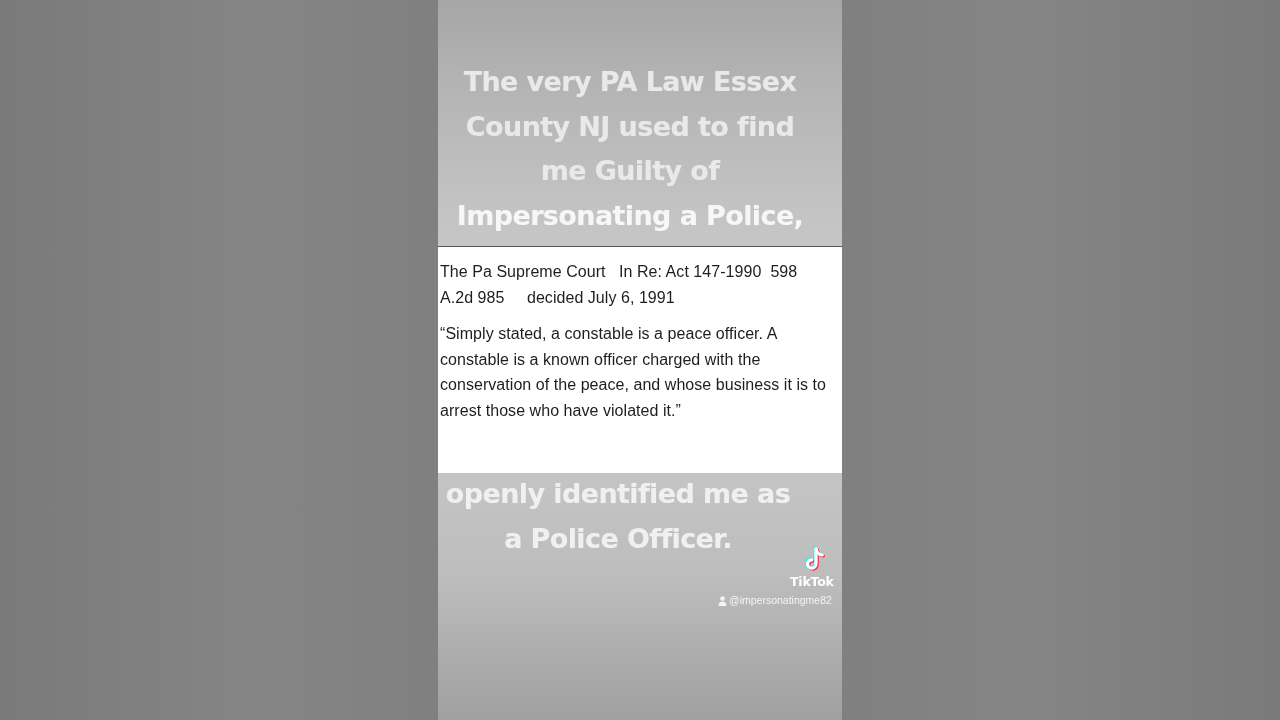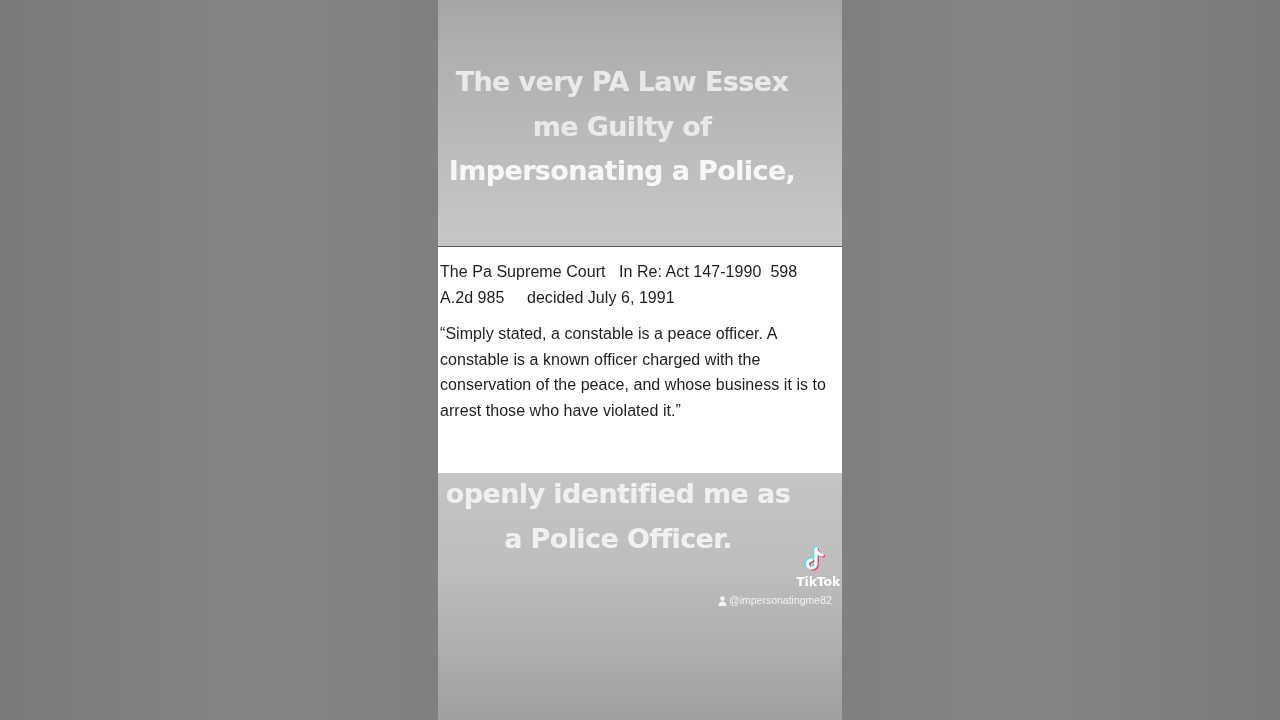--- a/index.html
+++ b/index.html
@@ -34,21 +34,21 @@
       color: #f2f2f2;
       font-family: "DejaVu Sans", sans-serif;
       font-weight: bold;
       font-size: 27px;
       line-height: 44.5px;
       letter-spacing: -0.6px;
       text-shadow: 0 0 1px rgba(255,255,255,0.3);
     }
     .caption-top {
       top: 60px;
-      left: 0;
+      left: 8px;
       width: 368px;
       color: #e9e9e9;
     }
     .caption-top .line:last-child { color: #f7f7f7; }
     .caption-bottom {
       top: 472px;
       left: 0;
       width: 360px;
       color: #f0f0f0;
     }
@@ -73,21 +73,21 @@
       white-space: pre-wrap;
       letter-spacing: 0.05px;
     }
     .card p.citation { margin-bottom: 11px; }
     .card p.quote { }
     .watermark {
       position: absolute;
       left: 352px;
       top: 546px;
       width: 50px;
-      text-align: right;
+      text-align: left;
     }
     .tiktok-logo {
       display: block;
       margin: 0 auto;
       width: 26px;
       height: 28px;
     }
     .tiktok-label {
       display: block;
       color: #ffffff;
@@ -118,20 +118,21 @@
     }
   </style>
 </head>
 <body>
 
 <div class="stage">
   <div class="phone">
 
     <div class="caption caption-top">
       <span class="line">The very PA Law Essex</span>
+      <span class="line">County NJ used to find</span>
       <span class="line">me Guilty of</span>
       <span class="line">Impersonating a Police,</span>
     </div>
 
     <div class="card">
       <p class="citation">The Pa Supreme Court   In Re: Act 147-1990  598
 A.2d 985     decided July 6, 1991</p>
       <p class="quote">“Simply stated, a constable is a peace officer. A constable is a known officer charged with the conservation of the peace, and whose business it is to arrest those who have violated it.”</p>
     </div>
 

